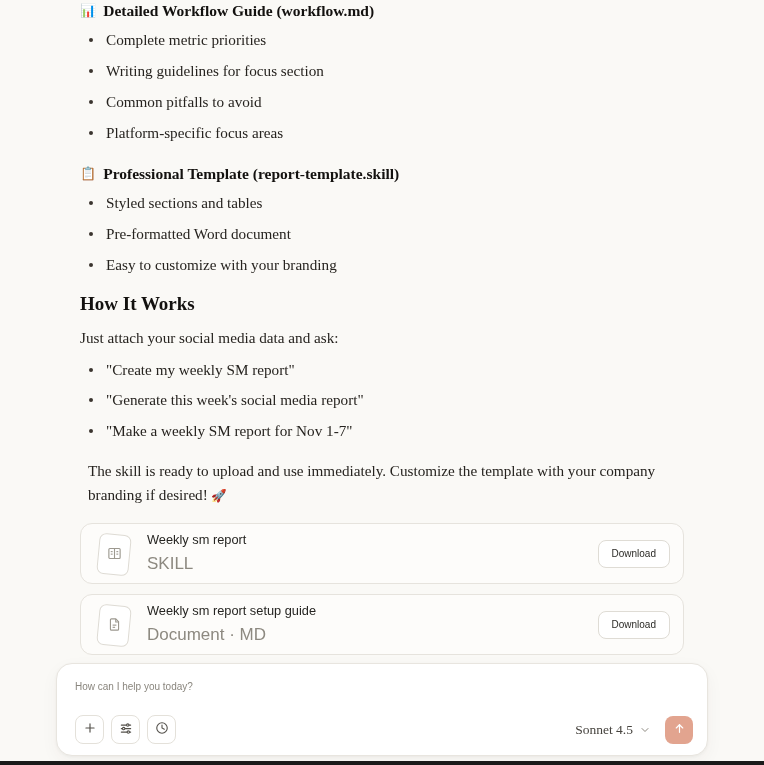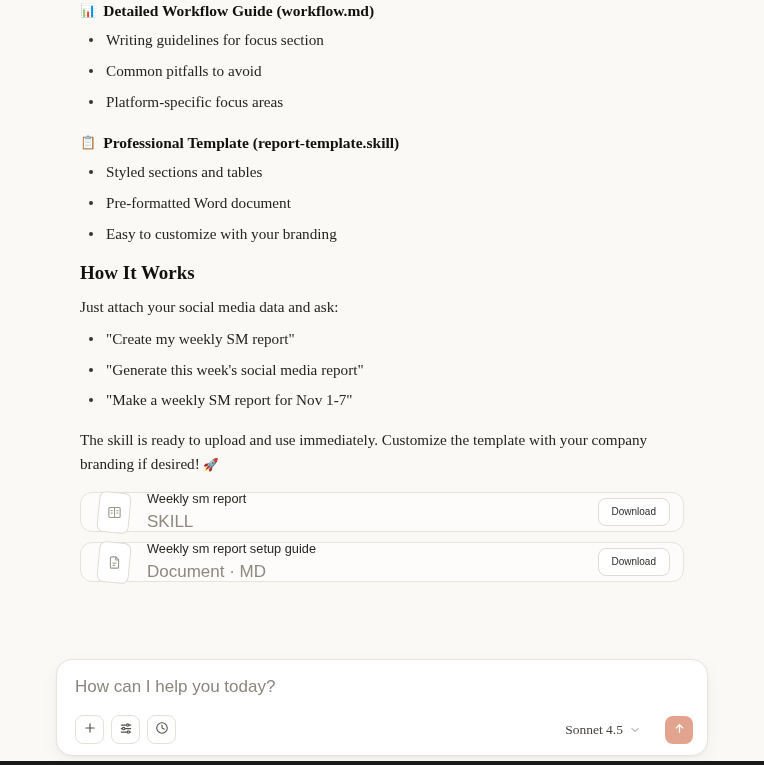--- a/index.html
+++ b/index.html
@@ -98,21 +98,21 @@
   }
 
   
   .attachments {
     margin-top: 17px;
   }
   .att-card {
     background: #fdfcfa;
     border: 1px solid #e6e3dd;
     border-radius: 12px;
-    height: 40px;
+    height: 61px;
     display: flex;
     align-items: center;
     padding: 0 13px 0 14px;
     margin-bottom: 10px;
   }
   .att-thumb {
     flex: none;
     width: 38px;
     height: 44px;
     position: relative;
@@ -180,21 +180,21 @@
   }
   .composer {
     background: #ffffff;
     border: 1px solid #e8e5df;
     border-radius: 16px;
     box-shadow: 0 1px 3px rgba(60,50,40,.05), 0 6px 18px rgba(60,50,40,.045);
     padding: 14px 14px 11px 18px;
   }
   .composer-placeholder {
     font-family: "Liberation Sans", "DejaVu Sans", sans-serif;
-    font-size: 17px;
+    font-size: 10px;
     color: #8a867e;
     line-height: 1.3;
     padding: 2px 0 0 0;
     min-height: 20px;
     outline: none;
   }
   .composer-row {
     display: flex;
     align-items: center;
     margin-top: 17px;
@@ -213,21 +213,21 @@
     display: flex;
     align-items: center;
     justify-content: center;
     cursor: pointer;
     color: #54514b;
   }
   .composer-right {
     margin-left: auto;
     display: flex;
     align-items: center;
-    gap: 22px;
+    gap: 12px;
   }
   .model-picker {
     display: flex;
     align-items: center;
     gap: 6px;
     font-family: "Liberation Serif", "DejaVu Serif", serif;
     font-size: 13.5px;
     color: #46433e;
     cursor: pointer;
     padding: 2px 2px;
@@ -258,20 +258,21 @@
 <body>
 
 <div class="conversation">
   <div class="message-body">
 
     <h3 class="section-heading">
       <span class="emoji">📊</span>
       <span>Detailed Workflow Guide (workflow.md)</span>
     </h3>
     <ul class="bullets">
+      <li>Complete metric priorities</li>
       <li>Writing guidelines for focus section</li>
       <li>Common pitfalls to avoid</li>
       <li>Platform-specific focus areas</li>
     </ul>
 
     <h3 class="section-heading" style="margin-top:18px;">
       <span class="emoji">📋</span>
       <span>Professional Template (report-template.skill)</span>
     </h3>
     <ul class="bullets">
@@ -281,21 +282,21 @@
     </ul>
 
     <h3 class="plain-heading">How It Works</h3>
     <p class="para">Just attach your social media data and ask:</p>
     <ul class="bullets">
       <li>"Create my weekly SM report"</li>
       <li>"Generate this week's social media report"</li>
       <li>"Make a weekly SM report for Nov 1-7"</li>
     </ul>
 
-    <p class="para" style="margin-top:16px;">
+    <p class="para" style="margin-top:16px;margin-left:8px;">
       <span>The skill is ready to upload and use immediately. Customize the template with your company branding if desired!</span>
       <span class="emoji">🚀</span>
     </p>
 
     <div class="attachments">
 
       <div class="att-card">
         <div class="att-thumb">
           <div class="sheet"></div>
           <div class="glyph">

